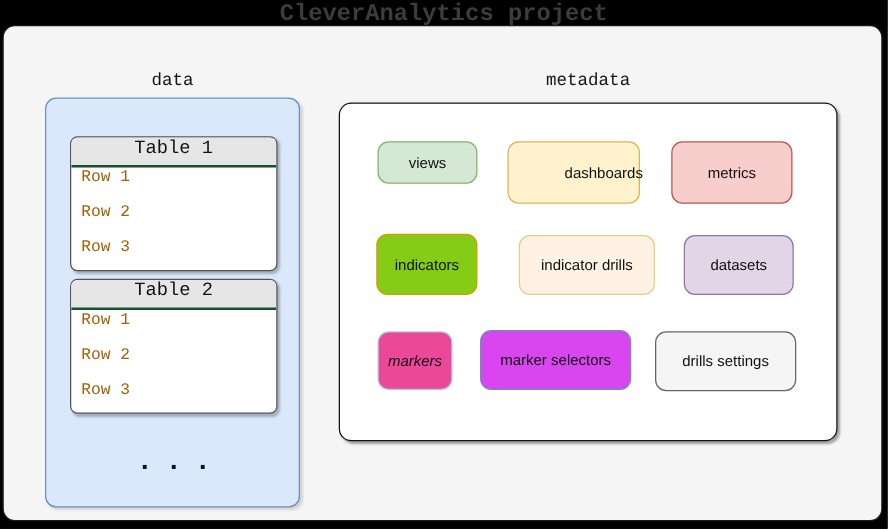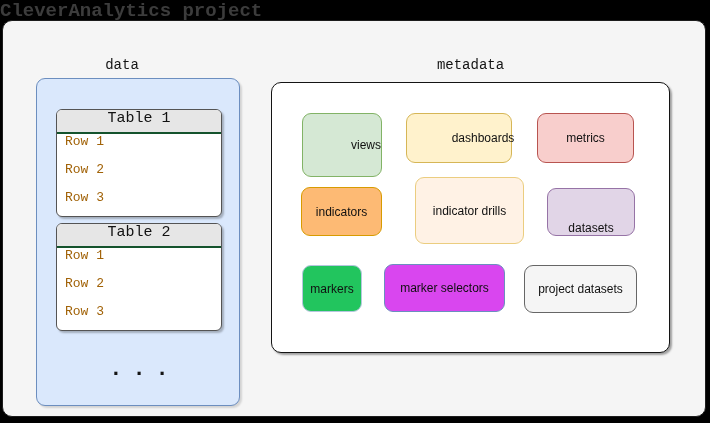--- a/index.html
+++ b/index.html
@@ -6,34 +6,34 @@
   #root{
     position:relative;width:710px;height:423px;background:#000;overflow:hidden;
     font-family:"Liberation Mono",monospace;
   }
   
   #title-bar{
     position:absolute;left:0;top:0;width:710px;height:20px;background:#000;
   }
   #title-text{
     position:absolute;left:0;top:0;width:710px;height:20px;line-height:20px;
-    font:bold 19px "Liberation Mono",monospace;color:#3c3c3c;
+    text-align:center;font:bold 19px "Liberation Mono",monospace;color:#3c3c3c;
     white-space:nowrap;
   }
   
   #canvas-panel{
     position:absolute;left:2px;top:20px;width:704px;height:397px;
     background:#f5f5f5;border:1px solid #1c1c1c;border-radius:10px;
     box-sizing:border-box;
   }
   .group-label{
     position:absolute;height:18px;line-height:18px;text-align:center;
     font:14px "Liberation Mono",monospace;color:#141414;
   }
-  #data-label{left:17px;top:36px;width:204px;}
+  #data-label{left:33px;top:36px;width:204px;}
   #metadata-label{left:268px;top:36px;width:399px;font-family:Liberation Mono, monospace;}
   
   #data-panel{
     position:absolute;left:33px;top:57px;width:204px;height:328px;
     background:#dae8fc;border:1px solid #6c8ebf;border-radius:9px;
     box-sizing:border-box;box-shadow:2px 2px 2px rgba(0,0,0,0.14);
   }
   .db-table{
     position:absolute;left:19px;width:166px;height:108px;
     background:#fff;border:1px solid #545454;border-radius:6px;
@@ -61,26 +61,26 @@
   #metadata-panel{
     position:absolute;left:268px;top:61px;width:399px;height:271px;
     background:#ffffff;border:1px solid #141414;border-radius:10px;
     box-sizing:border-box;box-shadow:2px 2px 2px rgba(0,0,0,0.35);
   }
   .meta-box{
     position:absolute;border:1px solid #999;border-radius:9px;box-sizing:border-box;
     display:flex;align-items:center;justify-content:center;
     font:12px "Liberation Sans",sans-serif;color:#101010;white-space:nowrap;
   }
-  .b0{left:30px; top:30px; width:80px; height:64px;justify-content:flex-end;}
+  .b0{left:30px; top:30px; width:80px; height:34px;}
   .b1{left:134px;top:30px; width:106px;height:50px;}
   .b2{left:265px;top:30px; width:97px; height:50px;}
   .b3{left:29px; top:104px;width:81px; height:49px;}
-  .b4{left:143px;top:94px;width:109px;height:67px;}
-  .b5{left:275px;top:105px;width:88px; height:48px;align-items:flex-end;}
+  .b4{left:143px;top:105px;width:109px;height:48px;}
+  .b5{left:275px;top:105px;width:88px; height:48px;}
   .b6{left:30px; top:182px;width:60px; height:47px;}
   .b7{left:112px;top:181px;width:121px;height:48px;}
   .b8{left:252px;top:182px;width:113px;height:48px;}
 </style>
 </head>
 <body>
 
 <div id="root">
 
   <div id="title-bar">
@@ -115,34 +115,34 @@
     <div id="metadata-panel">
       <div class="meta-box b0" style="background: rgb(213, 232, 212); border-color: rgb(130, 179, 102);">
           <span>views</span>
         </div>
       <div class="meta-box b1" style="background: rgb(255, 242, 204); border-color: rgb(214, 182, 86); padding-left: 48px;">
           <span>dashboards</span>
         </div>
       <div class="meta-box b2" style="background: rgb(248, 206, 204); border-color: rgb(184, 84, 80);">
           <span>metrics</span>
         </div>
-      <div class="meta-box b3" style="background: #fdba74; border-color: rgb(215, 155, 0);">
+      <div class="meta-box b3" style="background: #84cc16; border-color: rgb(215, 155, 0);">
           <span>indicators</span>
         </div>
       <div class="meta-box b4" style="background: rgb(255, 242, 229); border-color: rgb(235, 205, 127);">
           <span>indicator drills</span>
         </div>
       <div class="meta-box b5" style="background: rgb(225, 213, 231); border-color: rgb(150, 115, 166);">
           <span>datasets</span>
         </div>
-      <div class="meta-box b6" style="background: #22c55e; border-color: rgb(181, 198, 222);">
+      <div class="meta-box b6" style="background: #ec4899; border-color: rgb(181, 198, 222); font-style: italic;">
           <span>markers</span>
         </div>
       <div class="meta-box b7" style="background: #d946ef; border-color: rgb(108, 142, 191);">
           <span>marker selectors</span>
         </div>
       <div class="meta-box b8" style="background: rgb(245, 245, 245); border-color: rgb(102, 102, 102);">
-          <span>project datasets</span>
+          <span>drills settings</span>
         </div>
     </div>
 
   </div>
 </div>
 
 </body></html>

